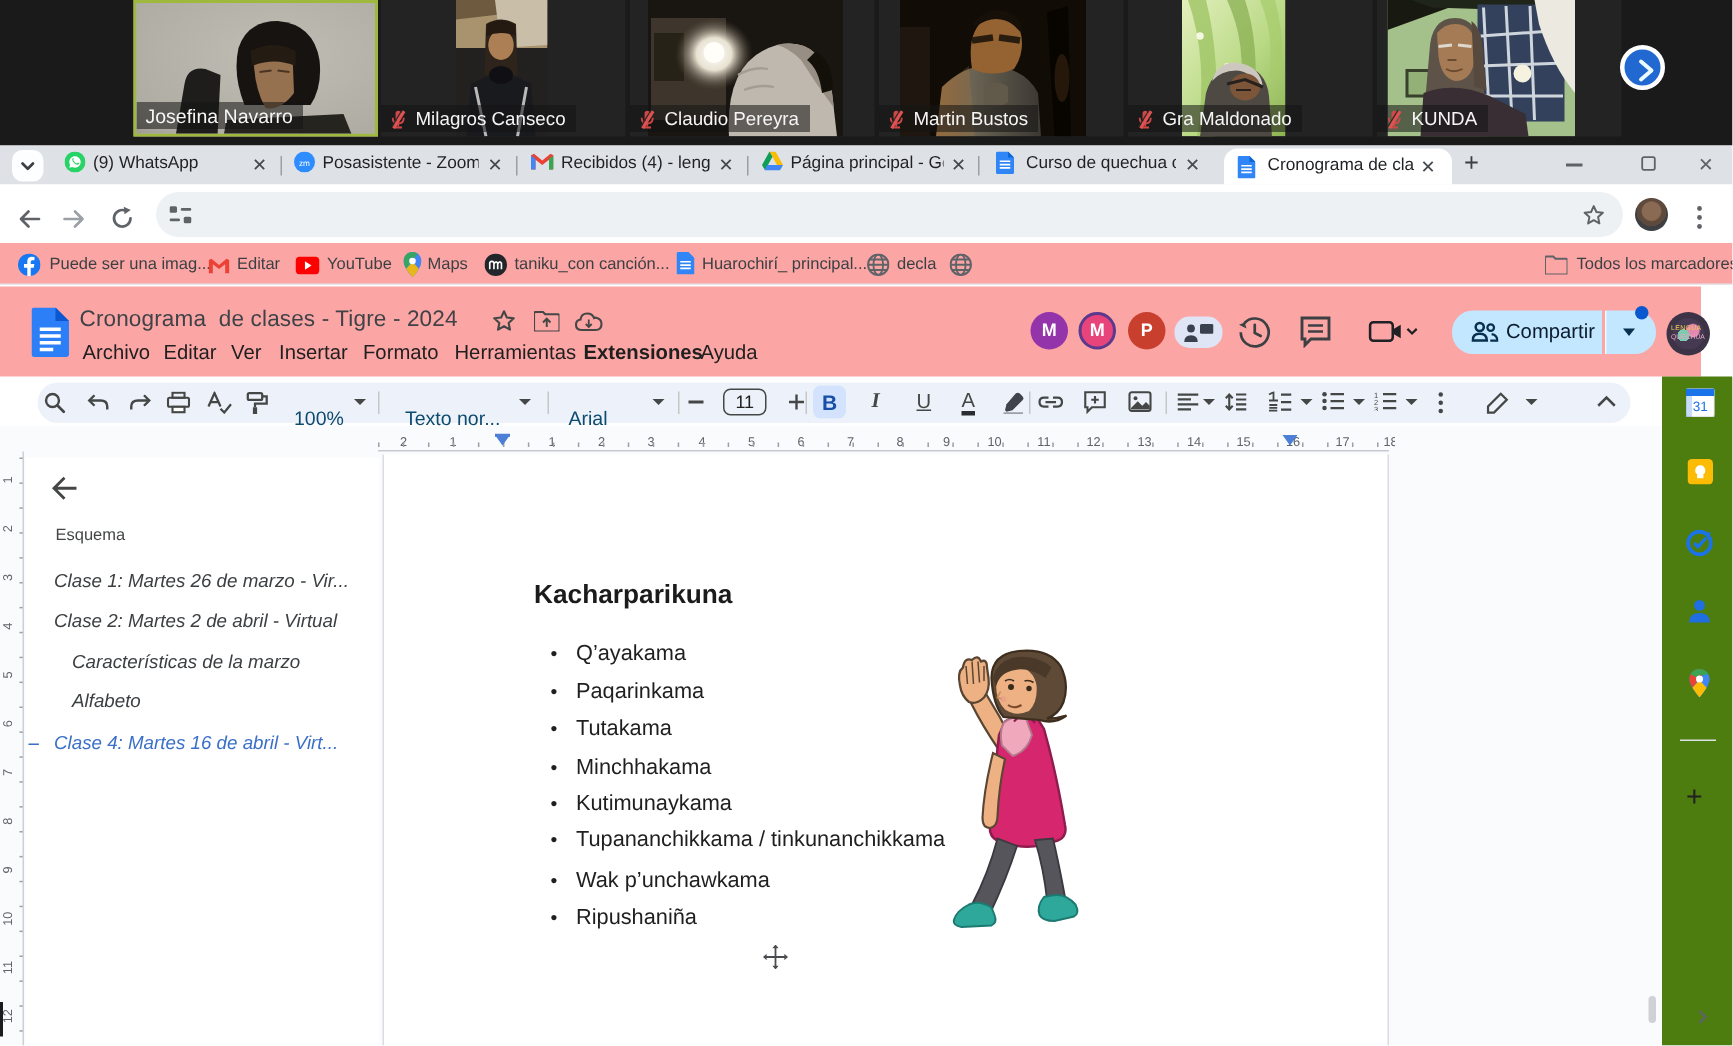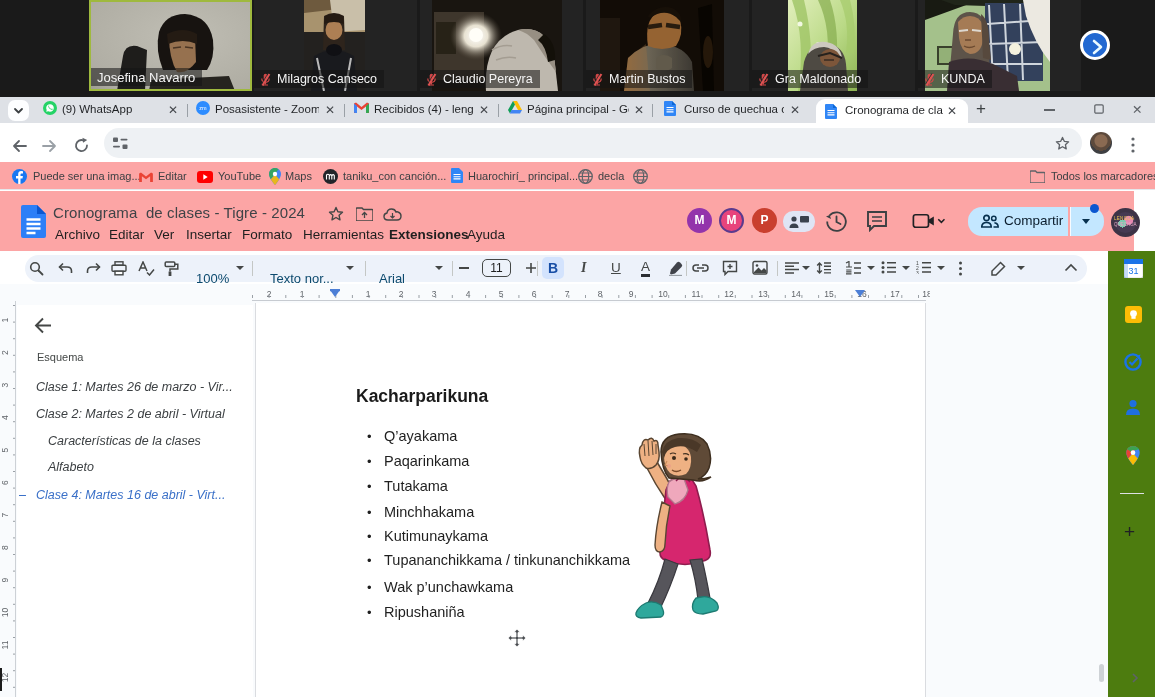--- a/index.html
+++ b/index.html
@@ -656,21 +656,21 @@
         <rect x="13" y="385.8" width="3" height="1" fill="#9aa0a6"></rect>
       </svg>
 
     <div id="outline">
       <svg style="position:absolute;left:17px;top:12px;" width="19" height="17" viewBox="0 0 19 17">
           <path d="M17,8.5 L2,8.5 M9,1.5 L2,8.5 L9,15.5" stroke="#444746" stroke-width="1.9" fill="none"></path>
         </svg>
       <div class="abs" style="left:20px;top:46px;font-size:11px;color:#434746;">Esquema</div>
       <div class="oitem" style="left:19px;top:75px;">Clase 1: Martes 26 de marzo - Vir...</div>
       <div class="oitem" style="left:19px;top:102px;">Clase 2: Martes 2 de abril - Virtual</div>
-      <div class="oitem" style="left:31px;top:129px;">Características de la clases</div>
+      <div class="oitem" style="left:31px;top:129px;">Características de la marzo</div>
       <div class="oitem" style="left:31px;top:155px;">Alfabeto</div>
       <div class="oitem" style="left:2px;top:183px;color:#3a70c8;">–</div>
       <div class="oitem" style="left:19px;top:183px;color:#3a70c8;">Clase 4: Martes 16 de abril - Virt...</div>
     </div>
 
     <div class="abs" style="left:356px;top:102px;font-size:17.5px;font-weight:bold;color:#1b1b1b;">Kacharparikuna</div>
     <div id="bullets">
         <div class="abs" style="left:367px;top:144px;font-size:14.5px;color:#1f1f1f;"><span style="display:inline-block;width:17px;font-size:13px;">•</span>Q’ayakama</div>
         <div class="abs" style="left:367px;top:169px;font-size:14.5px;color:#1f1f1f;"><span style="display:inline-block;width:17px;font-size:13px;">•</span>Paqarinkama</div>
         <div class="abs" style="left:367px;top:194px;font-size:14.5px;color:#1f1f1f;"><span style="display:inline-block;width:17px;font-size:13px;">•</span>Tutakama</div>

